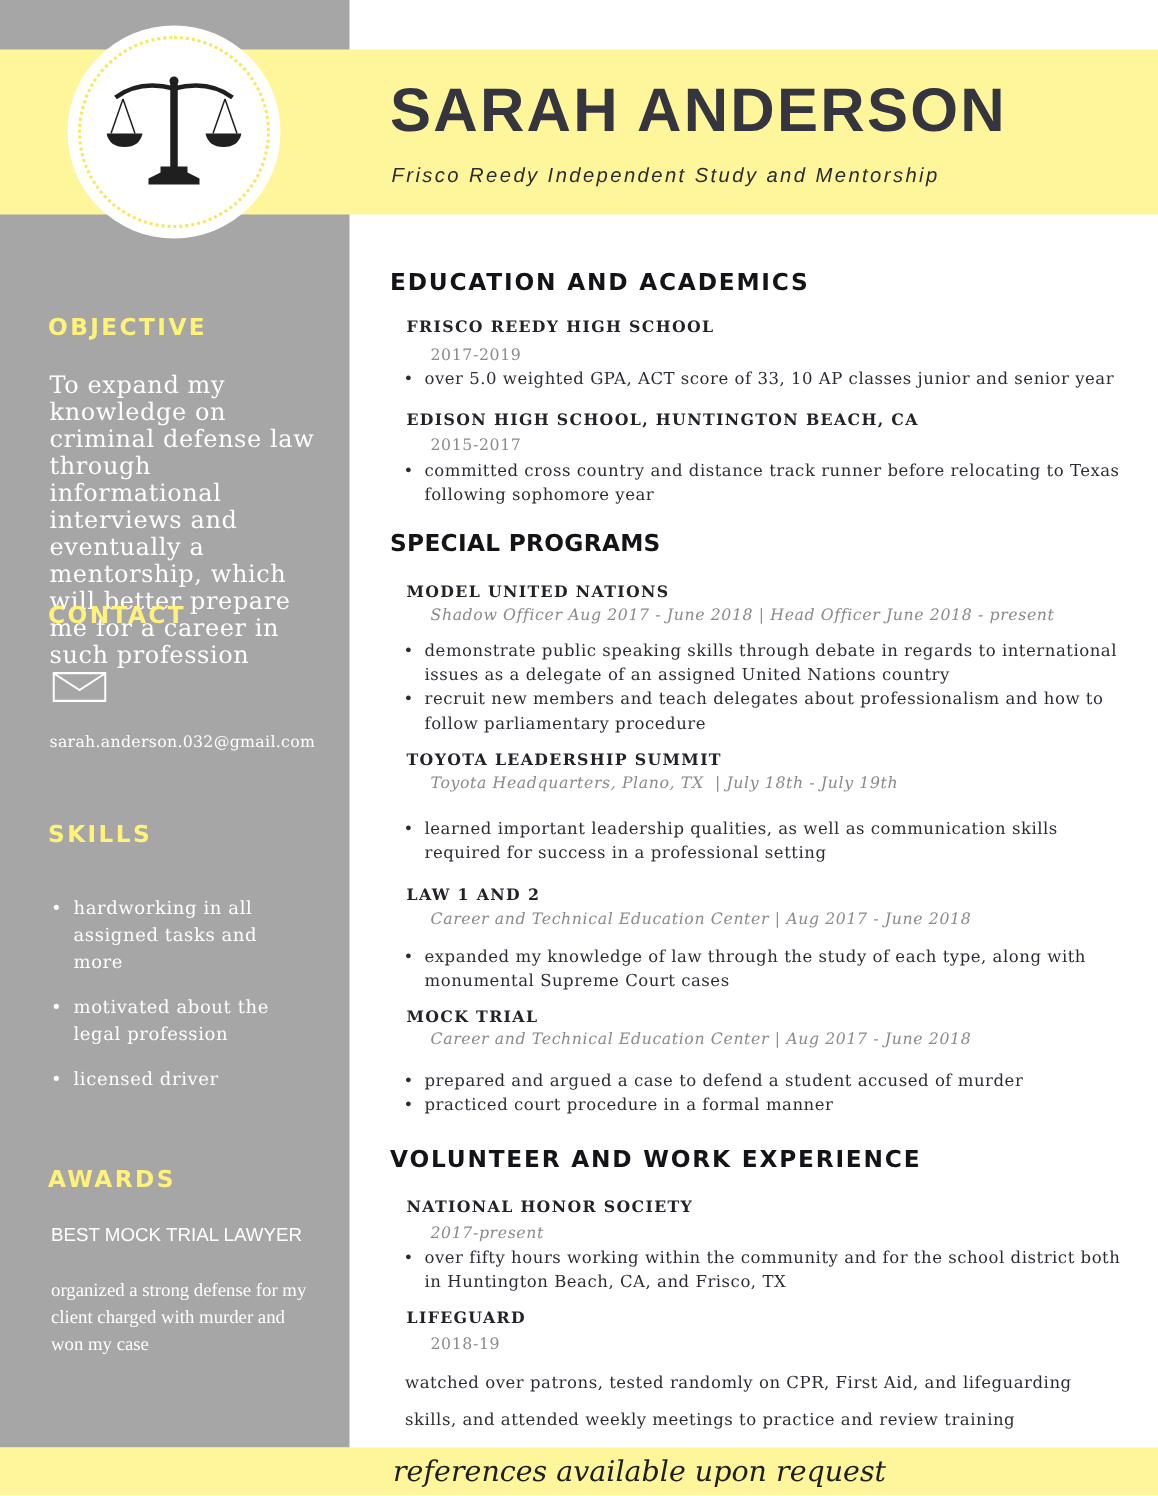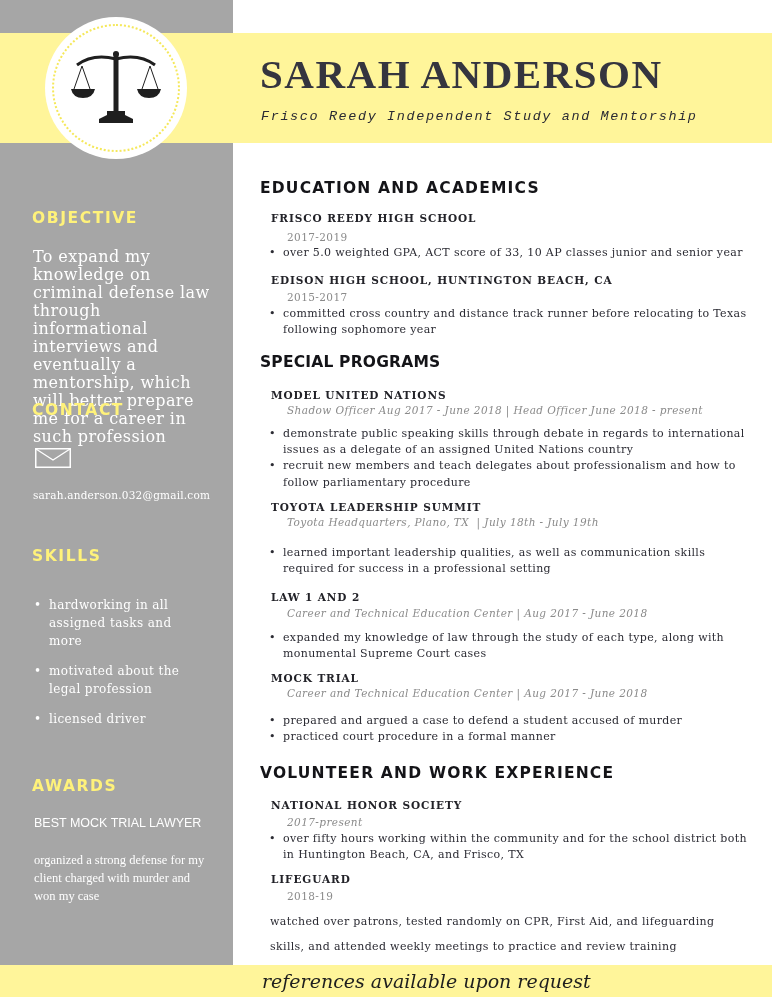--- a/index.html
+++ b/index.html
@@ -7,22 +7,22 @@
   body { position: relative; font-family: "DejaVu Serif", serif; color: #2b2b33; }
 
   .sidebar { position: absolute; left: 0; top: 0; width: 233px; height: 965px; background: #a6a6a6; }
   .top-band { position: absolute; left: 0; top: 33px; width: 772px; height: 110px; background: #fff59a; }
   .footer-band { position: absolute; left: 0; top: 965px; width: 772px; height: 32px; background: #fff59a; }
 
   .logo-circle { position: absolute; left: 45px; top: 17px; width: 142px; height: 142px; border-radius: 50%; background: #ffffff; }
   .logo-ring { position: absolute; left: 7px; top: 7px; width: 128px; height: 128px; border-radius: 50%; border: 2px dotted #f5e85a; }
   .logo-circle svg { position: absolute; left: 26px; top: 28px; }
 
-  .name { position: absolute; left: 260px; top: 50px; font-family: Liberation Serif, serif; font-weight: bold; font-size: 41px; letter-spacing: 1.5px; color: #35353f; }
-  .tagline { position: absolute; left: 261px; top: 109px; font-family: Liberation Mono, monospace; font-style: italic; font-size: 13.5px; letter-spacing: 1.6px; color: #2b2b33; }
+  .name { position: absolute; left: 260px; top: 50px; font-family: Liberation Sans, sans-serif; font-weight: bold; font-size: 41px; letter-spacing: 1.5px; color: #35353f; }
+  .tagline { position: absolute; left: 261px; top: 109px; font-family: Liberation Sans, sans-serif; font-style: italic; font-size: 13.5px; letter-spacing: 1.6px; color: #2b2b33; }
 
   .side-h { position: absolute; left: 32px; font-family: "DejaVu Sans", sans-serif; font-weight: bold; font-size: 15.5px; letter-spacing: 1.6px; color: #fff27a; }
   .side-text { position: absolute; left: 33px; width: 180px; font-size: 16px; line-height: 18px; color: #ffffff; letter-spacing: 0.4px; }
   .side-list { position: absolute; left: 33px; width: 175px; list-style: none; font-size: 12px; line-height: 18px; color: #ffffff; letter-spacing: 0.4px; }
   .side-list li { position: relative; padding-left: 16px; margin-top: 12px; }
   .side-list li::before { content: "•"; position: absolute; left: 1px; top: 0; }
   .mail-icon { position: absolute; left: 35px; top: 448px; width: 36px; height: 20px; }
   .email { position: absolute; left: 33px; top: 489px; font-size: 10.5px; color: #ffffff; letter-spacing: 0.2px; }
   .award-title { position: absolute; left: 34px; top: 816px; font-family: Liberation Sans, sans-serif; font-size: 12.5px; color: #ffffff; }
   .award-desc { position: absolute; left: 34px; top: 851px; width: 180px; font-family: "Liberation Serif", serif; font-size: 12.5px; line-height: 18px; color: #ffffff; }

